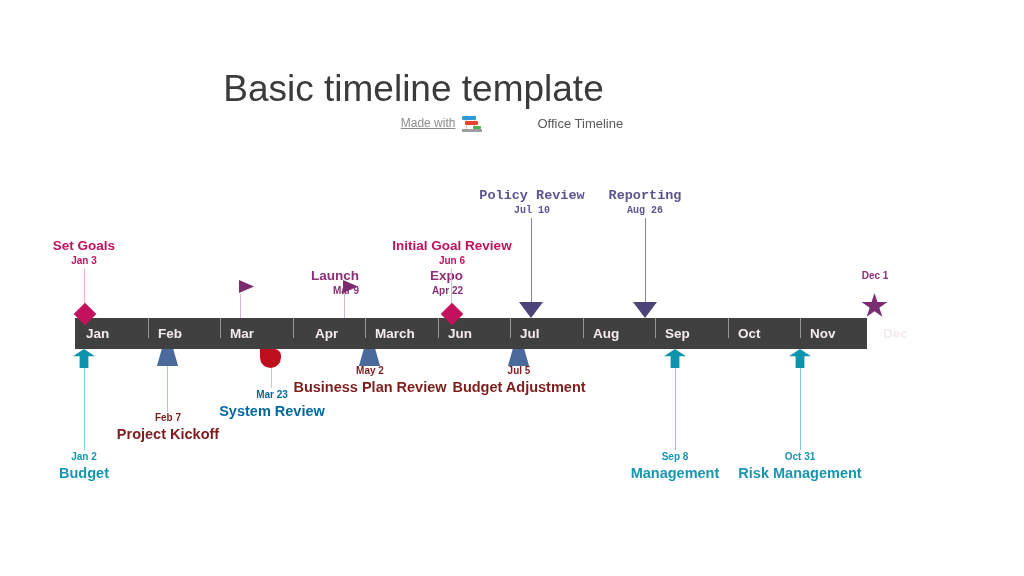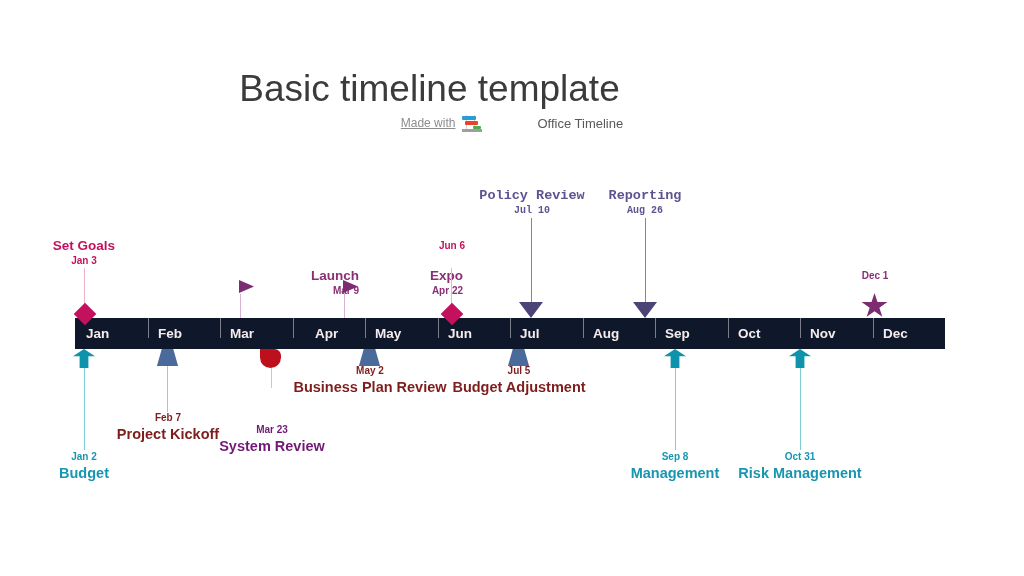--- a/index.html
+++ b/index.html
@@ -3,57 +3,57 @@
 <meta charset="utf-8">
 <style>
   html,body{margin:0;padding:0;background:#fff;}
   #canvas{
     position:relative;width:1024px;height:576px;background:#ffffff;overflow:hidden;
     font-family:"Liberation Sans", sans-serif;
   }
   
   .page-title{
     position:absolute;top:68px;left:0;width:827px;text-align:center;
-    font-size:37px;color:#3b3b3b;letter-spacing:0;padding-left:16px;
+    font-size:37px;color:#3b3b3b;letter-spacing:0;
   }
   .subtitle{
     position:absolute;top:113px;left:0;width:1024px;height:20px;
     display:flex;align-items:center;justify-content:center;gap:7px;
   }
   .made-with{font-size:12px;color:#8c8c8c;text-decoration:underline;}
   .brand{font-size:13px;color:#595959;margin-left:48px;}
   .ot-logo{position:relative;width:20px;height:17px;display:inline-block;}
   .ot-logo .vline{position:absolute;top:0;width:1px;height:14px;background:#d0d0d0;}
   .ot-logo .bar{position:absolute;height:4px;border-radius:1px;}
   .ot-logo .b1{left:0;top:1px;width:14px;background:#2e9bd6;}
   .ot-logo .b2{left:3px;top:6px;width:13px;background:#e8432d;}
   .ot-logo .b3{left:11px;top:11px;width:8px;height:3px;background:#4caf50;}
   .ot-logo .base{position:absolute;left:0;bottom:0;width:20px;height:3px;background:#9e9e9e;}
   
-  .tl-bar{position:absolute;left:75px;top:318px;width:870px;height:31px;background:#0f172a;}
+  .tl-bar{position:absolute;left:75px;top:318px;width:792px;height:31px;background:#404040;}
   .tick{position:absolute;top:0;width:1px;height:20px;background:rgba(255,255,255,.45);}
   .month{position:absolute;top:0;height:31px;line-height:31px;font-size:13.5px;font-weight:bold;color:#f4ecec;}
   
   .line{position:absolute;width:1px;}
   .marker{position:absolute;}
   .diamond{width:16px;height:16px;transform:rotate(45deg);background:#c4115e;}
   .flag{width:15px;height:13px;background:#7c2d72;clip-path:polygon(0 0,100% 50%,0 100%);}
   .arrow-down{width:24px;height:16px;background:#4c4377;clip-path:polygon(0 0,100% 0,50% 100%);}
   .arrow-up{width:22px;height:19px;background:#0e93ac;clip-path:polygon(50% 0,100% 38%,70% 38%,70% 100%,30% 100%,30% 38%,0 38%);}
   .trapezoid{width:23px;height:17px;background:#4a6a9b;clip-path:polygon(25% 0,75% 0,96% 100%,4% 100%);}
   .star{width:27px;height:26px;background:#7c2d72;clip-path:polygon(50% 0%,61% 35%,98% 35%,68% 57%,79% 91%,50% 70%,21% 91%,32% 57%,2% 35%,39% 35%);}
   .blob{width:21px;height:19px;background:#be0f1c;border-radius:0 8px 13px 13px;}
   .ms-label{position:absolute;text-align:center;}
   .ms-label.left{text-align:right;}
   .ms-title{font-weight:bold;font-size:13.5px;line-height:15px;}
   .ms-title.big{font-size:14.5px;line-height:16px;}
   .ms-date{font-weight:bold;font-size:10px;line-height:12px;margin-top:2px;}
   .ms-date.first{margin-top:0;margin-bottom:2px;}
   .crimson{color:#c4115e;} .purple{color:#8b2f77;} .slate{color:#5d5391;font-family:Liberation Mono, monospace;}
-  .teal{color:#1896b0;} .blue{color:#7f1d1d;} .red{color:#701a75;margin-top:35px;}
+  .teal{color:#1896b0;} .blue{color:#7f1d1d;} .red{color:#0369a1;}
 </style>
 </head>
 <body>
 
 <div id="canvas">
 
   <div class="page-title">Basic timeline template</div>
   <div class="subtitle">
     <span class="made-with">Made with</span>
     <span class="ot-logo">
@@ -76,21 +76,21 @@
     <span class="tick" style="left:435px"></span>
     <span class="tick" style="left:507.5px"></span>
     <span class="tick" style="left:580px"></span>
     <span class="tick" style="left:652.5px"></span>
     <span class="tick" style="left:725px"></span>
     <span class="tick" style="left:797.5px"></span>
     <span class="month" style="left:11px">Jan</span>
     <span class="month" style="left:83px">Feb</span>
     <span class="month" style="left:155px">Mar</span>
     <span class="month" style="left:240px">Apr</span>
-    <span class="month" style="left:300px">May</span>
+    <span class="month" style="left:300px">March</span>
     <span class="month" style="left:373px">Jun</span>
     <span class="month" style="left:445px">Jul</span>
     <span class="month" style="left:518px">Aug</span>
     <span class="month" style="left:590px">Sep</span>
     <span class="month" style="left:663px">Oct</span>
     <span class="month" style="left:735px">Nov</span>
     <span class="month" style="left:808px">Dec</span>
   </div>
 
   <div>
@@ -115,20 +115,21 @@
     <div class="marker flag" style="left:343px;top:280px"></div>
     <div class="ms-label left purple" style="left:363px;top:268px;width:100px">
       <div class="ms-title">Expo</div>
       <div class="ms-date">Apr 22</div>
     </div>
     <div class="line" style="left:344px;top:294px;height:24px;background:#d9b3d3"></div>
   </div>
 
   <div>
     <div class="ms-label crimson" style="left:372px;top:238px;width:160px">
+      <div class="ms-title">Initial Goal Review</div>
       <div class="ms-date">Jun 6</div>
     </div>
     <div class="line" style="left:451px;top:268px;height:38px;background:#ecb3cc"></div>
     <div class="marker diamond" style="left:444px;top:306px"></div>
   </div>
 
   <div>
     <div class="ms-label slate" style="left:457px;top:188px;width:150px">
       <div class="ms-title">Policy Review</div>
       <div class="ms-date">Jul 10</div>

